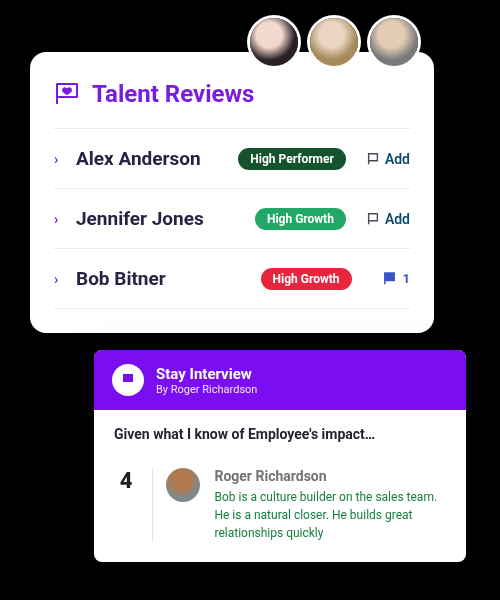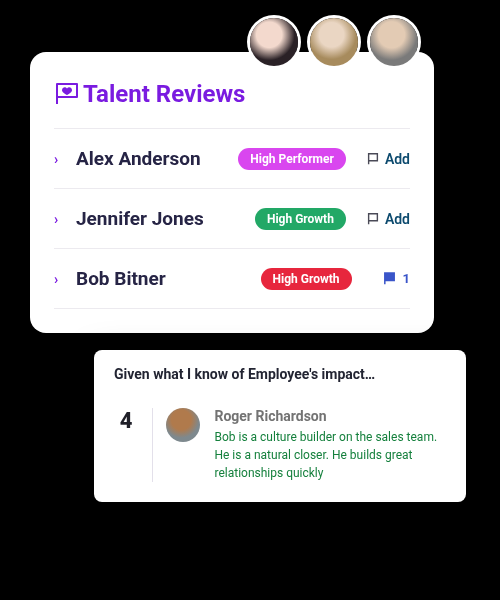--- a/index.html
+++ b/index.html
@@ -44,21 +44,21 @@
     width: 404px;
     background: #fff;
     border-radius: 16px;
     padding: 28px 24px 24px;
     box-shadow: 0 8px 30px rgba(0,0,0,0.25);
     z-index: 1;
   }
   .card-header {
     display: flex;
     align-items: center;
-    gap: 1px;
+    gap: 10px;
     margin-bottom: 20px;
   }
   .card-title {
     color: #7a1be0;
     font-size: 24px;
     font-weight: 700;
   }
   .flag-heart {
     width: 28px;
     height: 24px;
@@ -87,21 +87,21 @@
     flex: 1 1 auto;
   }
   .badge {
     color: #fff;
     font-size: 12px;
     font-weight: 700;
     padding: 4px 12px;
     border-radius: 12px;
     flex: none;
   }
-  .badge.blue  { background: #d946ef; }
+  .badge.blue  { background: #14532d; }
   .badge.green { background: #22a866; }
   .badge.red   { background: #e7263d; }
   .add {
     display: flex;
     align-items: center;
     gap: 5px;
     color: #0c4a6e;
     font-size: 14px;
     font-weight: 600;
     margin-left: 12px;
@@ -234,20 +234,31 @@
       <span class="flag-count">
         <svg viewBox="0 0 16 16">
           <path d="M3 2h10v8H3z M3 2v12" fill="#3a55c9" stroke="#3a55c9" stroke-width="1.6"></path>
         </svg>
         <span>1</span>
       </span>
     </div>
   </div>
 
   <div class="popup">
+    <div class="popup-header">
+      <div class="circle-flag">
+        <svg viewBox="0 0 16 16">
+            <path d="M3 2h10v8H3z M3 2v12" fill="currentColor"></path>
+          </svg>
+      </div>
+      <div>
+        <div class="ph-title">Stay Interview</div>
+        <div class="ph-by">By Roger Richardson</div>
+      </div>
+    </div>
     <div class="popup-body">
       <div class="question">Given what I know of Employee's impact…</div>
       <div class="answer">
         <div class="score">4</div>
         <div class="vline"></div>
         <div class="commenter-avatar"></div>
         <div class="cmt">
           <div class="cmt-name">Roger Richardson</div>
           <div class="cmt-text">Bob is a culture builder on the sales team. He is a natural closer. He builds great relationships quickly</div>
         </div>

